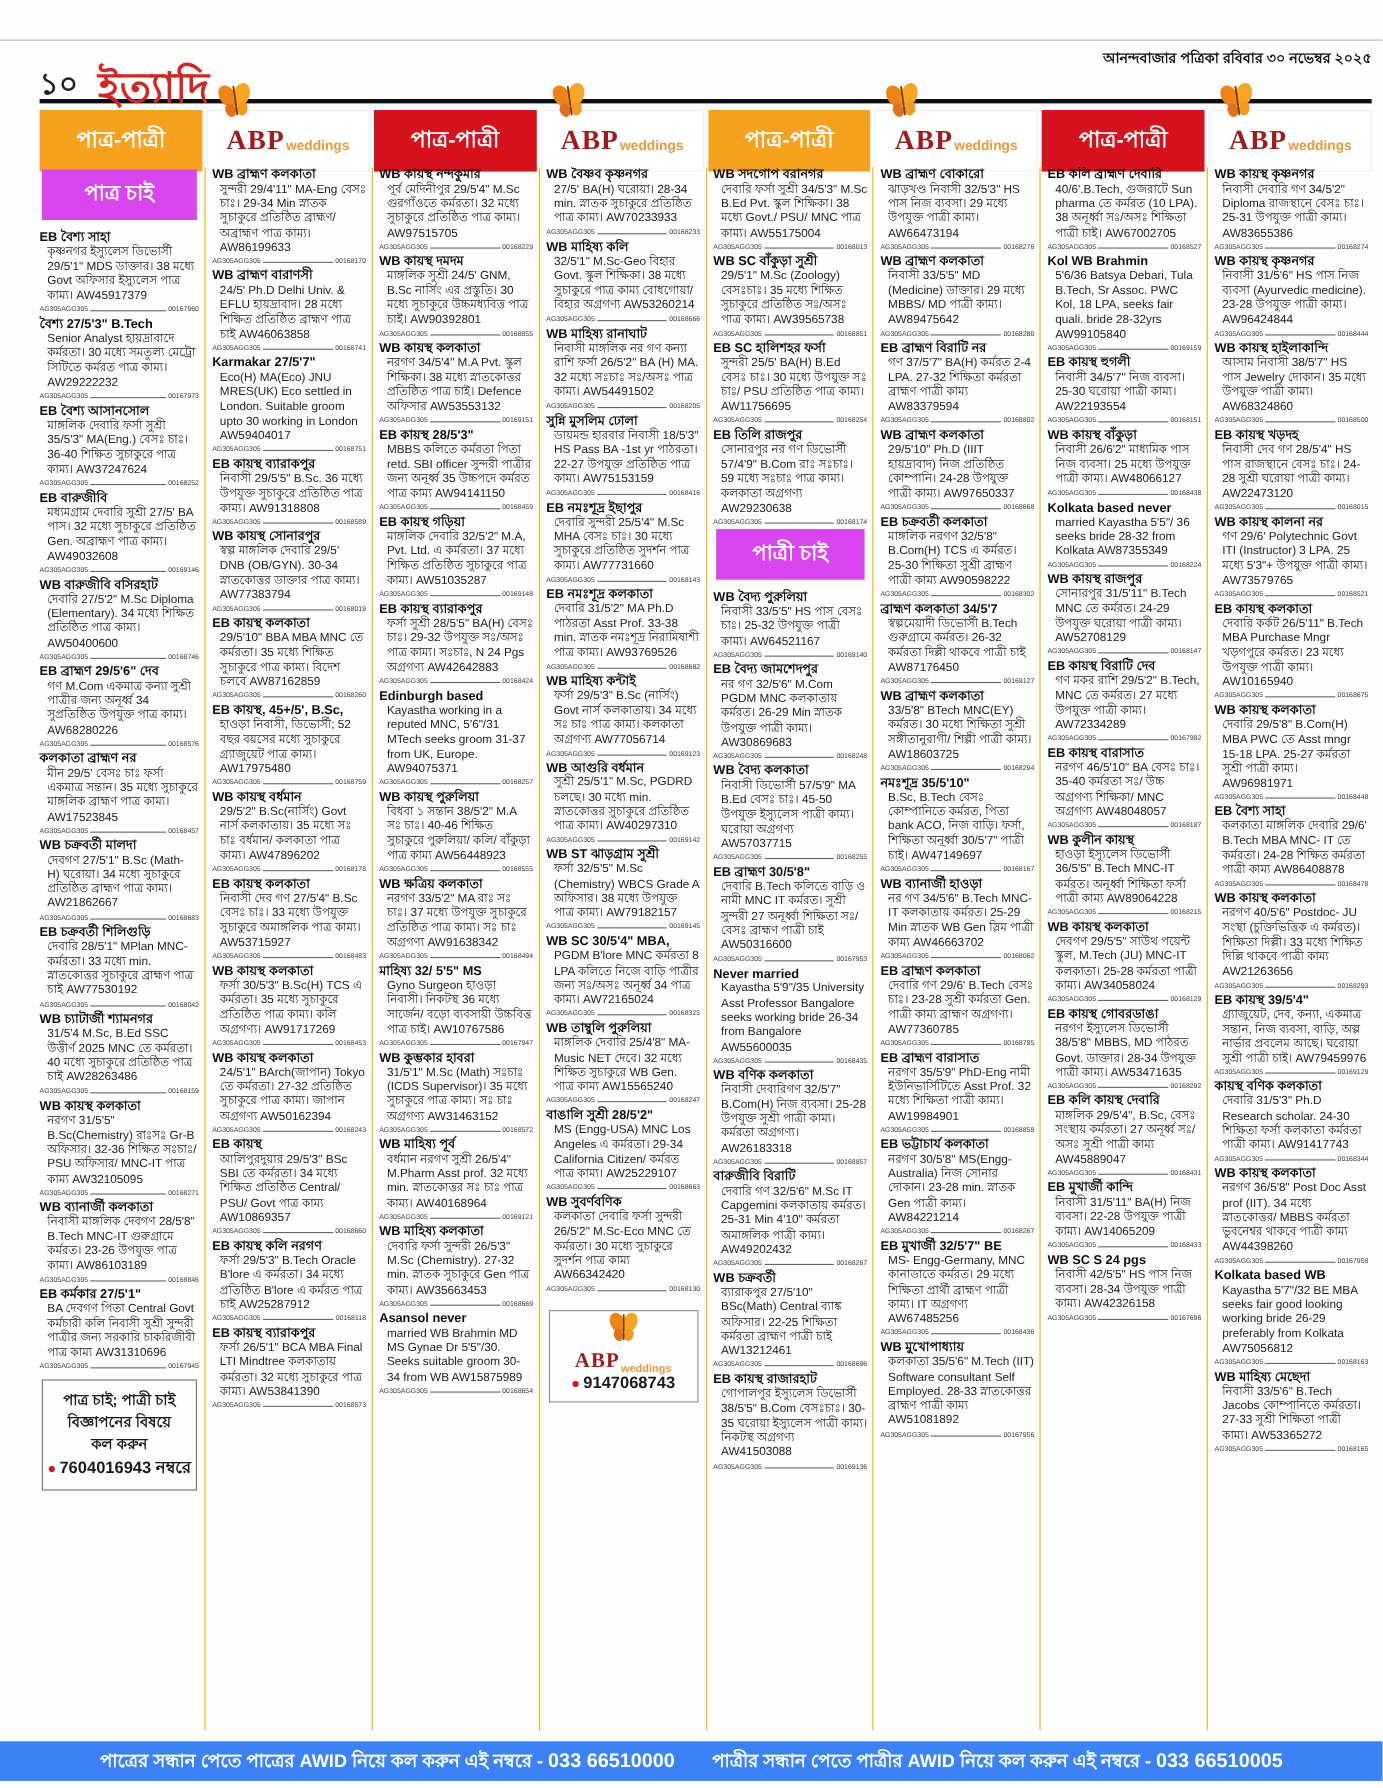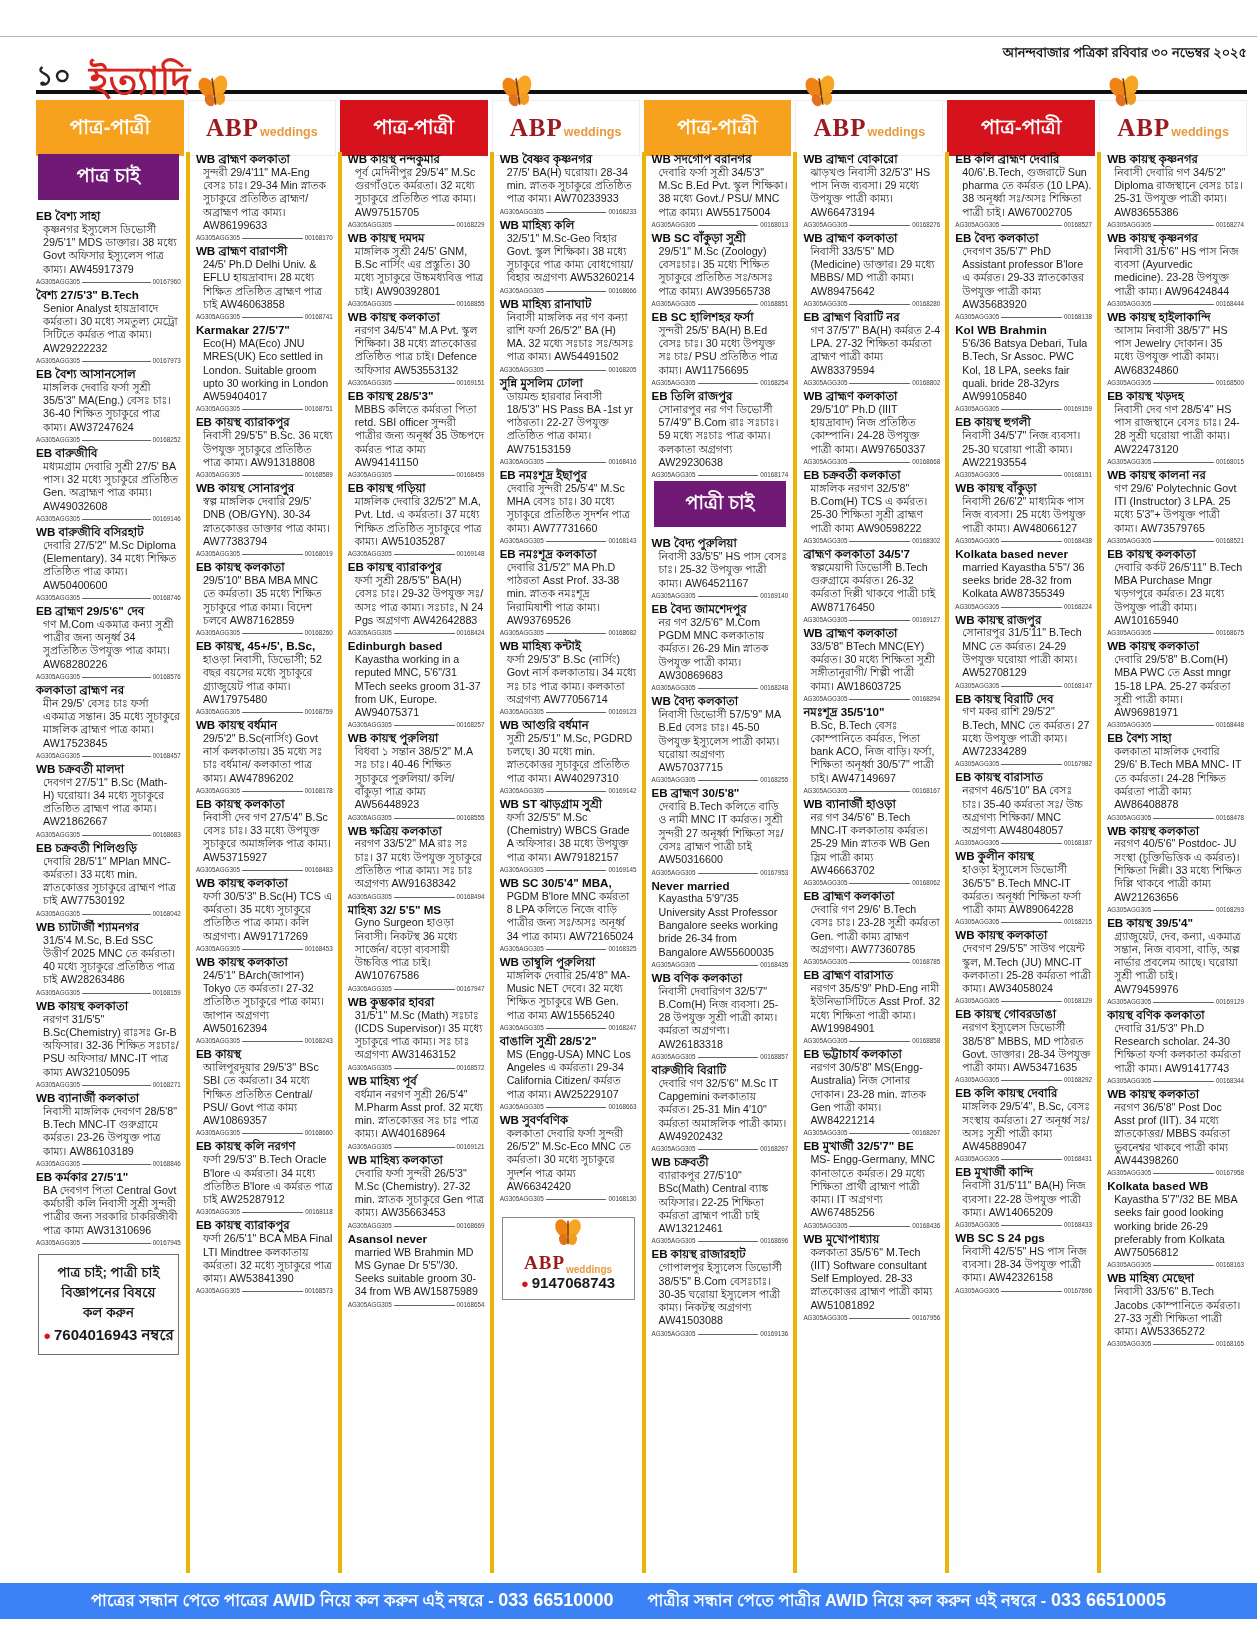--- a/index.html
+++ b/index.html
@@ -11,23 +11,23 @@
   .masthead{font-size:13px;font-weight:700;color:#111;padding-bottom:26px;text-align:right;}
   .banners{position:absolute;top:100px;left:36px;right:10px;height:56px;display:grid;grid-template-columns:repeat(8,1fr);gap:4px;}
   .bcell{display:flex;align-items:center;justify-content:center;font-weight:700;position:relative;}
   .bcell.orange{background:#f7a21e;color:#fff;font-size:20px;}
   .bcell.red{background:#d6131c;color:#fff;font-size:20px;}
   .bcell.abp{background:#fff;border:1px solid #eee;}
   .abp-name{font-family:"Liberation Serif","DejaVu Serif",serif;font-weight:700;font-size:25px;color:#9b1b1e;letter-spacing:1px;}
   .abp-sub{font-size:12.5px;color:#e89a3c;font-weight:700;margin-left:1px;position:relative;top:4px;}
   .bfly{position:absolute;top:-26px;left:8px;width:34px;height:34px;transform:rotate(-8deg);}
   .grid{position:absolute;top:152px;left:34px;right:8px;bottom:52px;display:grid;grid-template-columns:repeat(8,1fr);}
-  .col{overflow:hidden;padding:0 5px 0 6px;border-left:4px solid #eab308;}
+  .col{overflow:hidden;padding:0 5px 0 6px;border-left:1px solid #eab308;}
   .col:first-child{border-left:none;padding-left:2px;}
-  .sechead{background:#701a75;color:#fff;font-weight:700;font-size:19px;text-align:center;padding:7px 0;margin:2px 2px 9px 2px;}
+  .sechead{background:#d946ef;color:#fff;font-weight:700;font-size:19px;text-align:center;padding:7px 0;margin:2px 2px 9px 2px;}
   .ad{margin-bottom:3px;}
   .ad-title{font-weight:700;font-size:11.6px;line-height:1.2;color:#0d0d0d;}
   .ad-body{font-size:10.7px;line-height:1.24;padding-left:7px;color:#1c1c1c;}
   .idline{display:flex;align-items:center;font-size:6.3px;color:#3a3a3a;margin:2px 0 2px 0;gap:2px;}
   .idline .rule{flex:1;border-top:1px solid #666;margin-top:2px;}
   .pbox{border:1.4px solid #6f6f6f;margin:8px 2px 0 2px;padding:8px 4px;text-align:center;font-size:13.5px;font-weight:700;line-height:1.5;}
   .pbox .num{font-size:15px;}
   .dot{color:#d6141c;font-size:13px;margin-right:3px;}
   .abox{border:1.4px solid #8a8a8a;margin:15px 2px 0 2px;padding:0 4px 8px 4px;text-align:center;}
   .abox .bf{width:30px;height:30px;display:inline-block;}
@@ -858,29 +858,20 @@
       <div class="ad">
         <div class="ad-title">EB কলি ব্রাহ্মণ দেবারি</div>
         <div class="ad-body">40/6'.B.Tech, গুজরাটে Sun pharma তে কর্মরত (10 LPA). 38 অনূর্ধ্বা সঃ/অসঃ শিক্ষিতা পাত্রী চাই। AW67002705</div>
         <div class="idline">
           <span>AG305AGG305</span>
           <span class="rule"></span>
           <span>00168527</span>
         </div>
       </div>
       <div class="ad">
-        <div class="ad-title">EB বৈদ্য কলকাতা</div>
-        <div class="ad-body">দেবগণ 35/5'7" PhD Assistant professor B'lore এ কর্মরত। 29-33 স্নাতকোত্তর উপযুক্ত পাত্রী কাম্য AW35683920</div>
-        <div class="idline">
-          <span>AG305AGG305</span>
-          <span class="rule"></span>
-          <span>00168138</span>
-        </div>
-      </div>
-      <div class="ad">
         <div class="ad-title">Kol WB Brahmin</div>
         <div class="ad-body">5'6/36 Batsya Debari, Tula B.Tech, Sr Assoc. PWC Kol, 18 LPA, seeks fair quali. bride 28-32yrs AW99105840</div>
         <div class="idline">
           <span>AG305AGG305</span>
           <span class="rule"></span>
           <span>00169159</span>
         </div>
       </div>
       <div class="ad">
         <div class="ad-title">EB কায়স্থ হুগলী</div>

